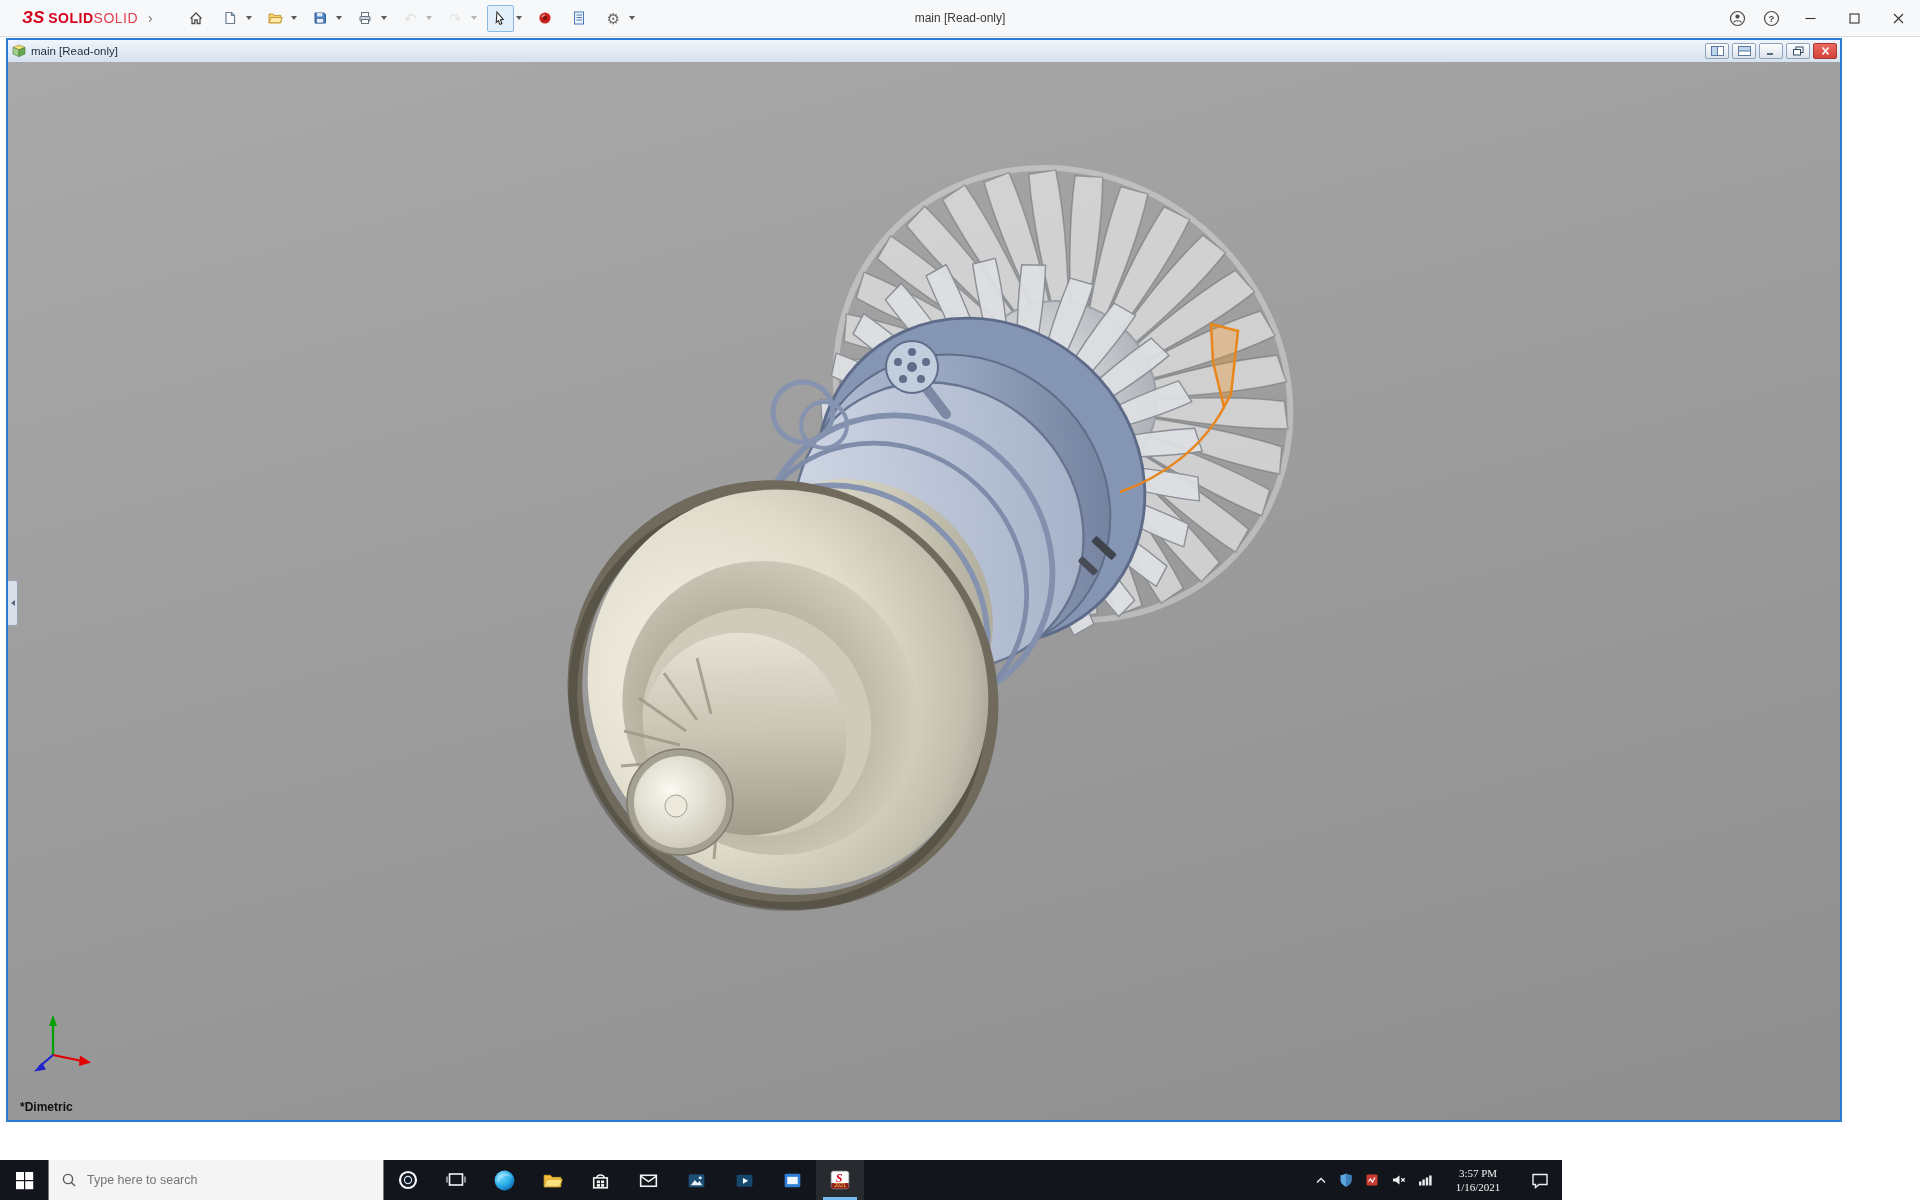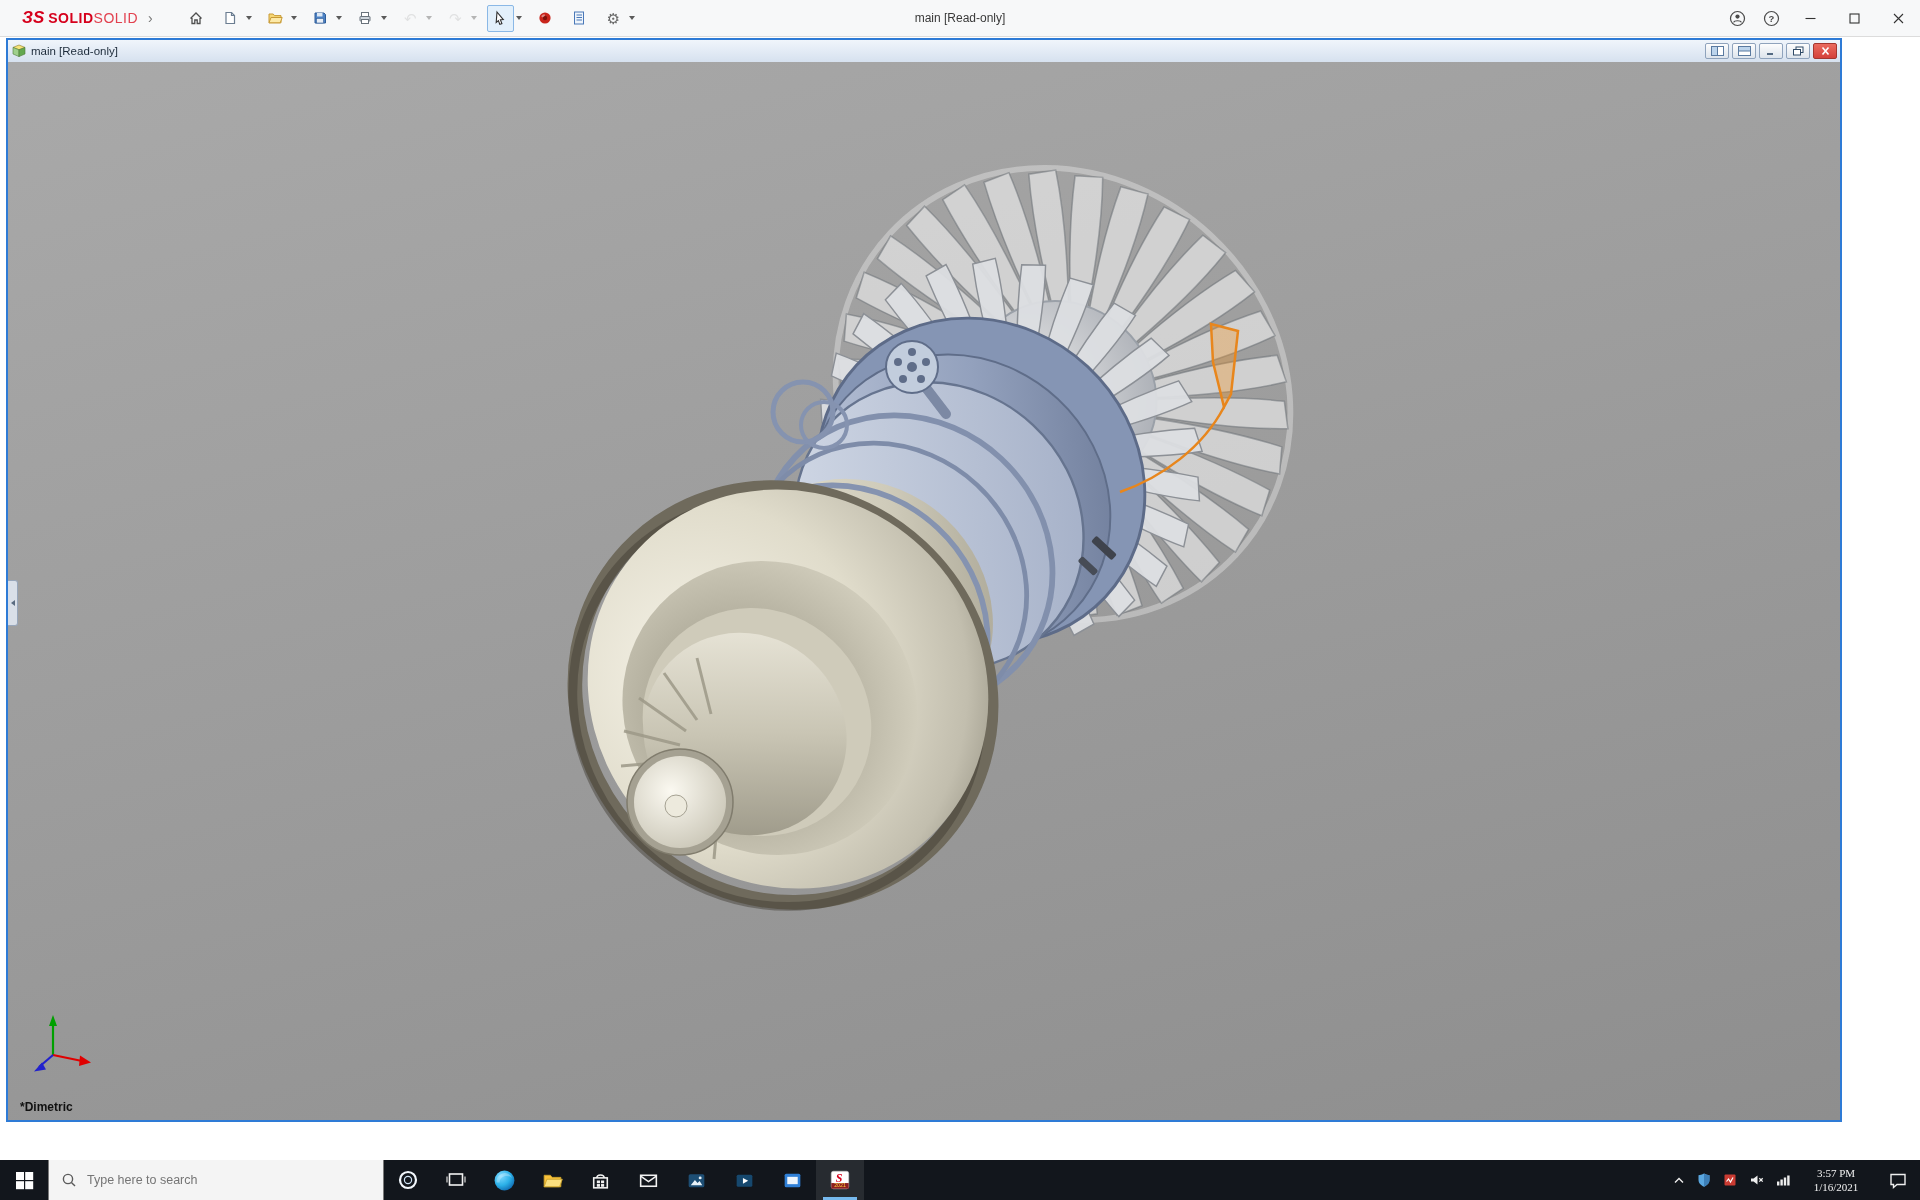--- a/index.html
+++ b/index.html
@@ -42,21 +42,21 @@
   .dbtn.close{background:linear-gradient(#ea6b5f,#d4413a);border-color:#a33730;}
   .viewport{position:relative;flex:1 1 auto;overflow:hidden;
     background:linear-gradient(165deg,#a9a9a9 0%,#9d9d9d 45%,#8e8e8e 100%);cursor:default;}
   .viewport svg.engine{position:absolute;left:0;top:0;width:100%;height:100%;display:block;}
   .orient{position:absolute;left:12px;bottom:6px;font-size:12px;font-weight:bold;color:#111;}
   .collapse-tab{position:absolute;left:0;top:518px;width:9px;height:44px;background:#d9dfe8;
     border:1px solid #98a6ba;border-left:0;border-radius:0 3px 3px 0;display:flex;align-items:center;justify-content:center;cursor:pointer;}
   .collapse-tab i{width:0;height:0;border-top:3.5px solid transparent;border-bottom:3.5px solid transparent;border-right:4px solid #5a6b80;}
 
   
-  #taskbar{position:absolute;left:0;top:1160px;width:1920px;height:40px;background:#12161c;display:flex;align-items:flex-start;}
+  #taskbar{position:absolute;left:0;top:1160px;width:1562px;height:40px;background:#12161c;display:flex;align-items:flex-start;}
   .tkbtn{width:48px;height:40px;background:transparent;border:0;display:flex;align-items:center;justify-content:center;padding:0;cursor:pointer;position:relative;}
   .tkbtn.active{background:rgba(255,255,255,.09);}
   .tkbtn.active .runbar{position:absolute;left:7px;right:7px;bottom:0;height:3px;background:#76b9ed;}
   #tksearch{width:336px;height:40px;background:#f4f4f4;border:1px solid #7a7a7a;border-bottom:0;border-top:0;
     display:flex;align-items:center;box-sizing:border-box;}
   #tksearch input{border:0;outline:none;background:transparent;font-size:12.5px;color:#333;width:280px;
     font-family:"Liberation Sans",sans-serif;}
   #tksearch svg{margin:0 8px 0 12px;}
   .tray{margin-left:auto;display:flex;align-items:center;height:40px;}
   .trbtn{height:40px;background:transparent;border:0;display:flex;align-items:center;justify-content:center;padding:0 5px;cursor:pointer;}

